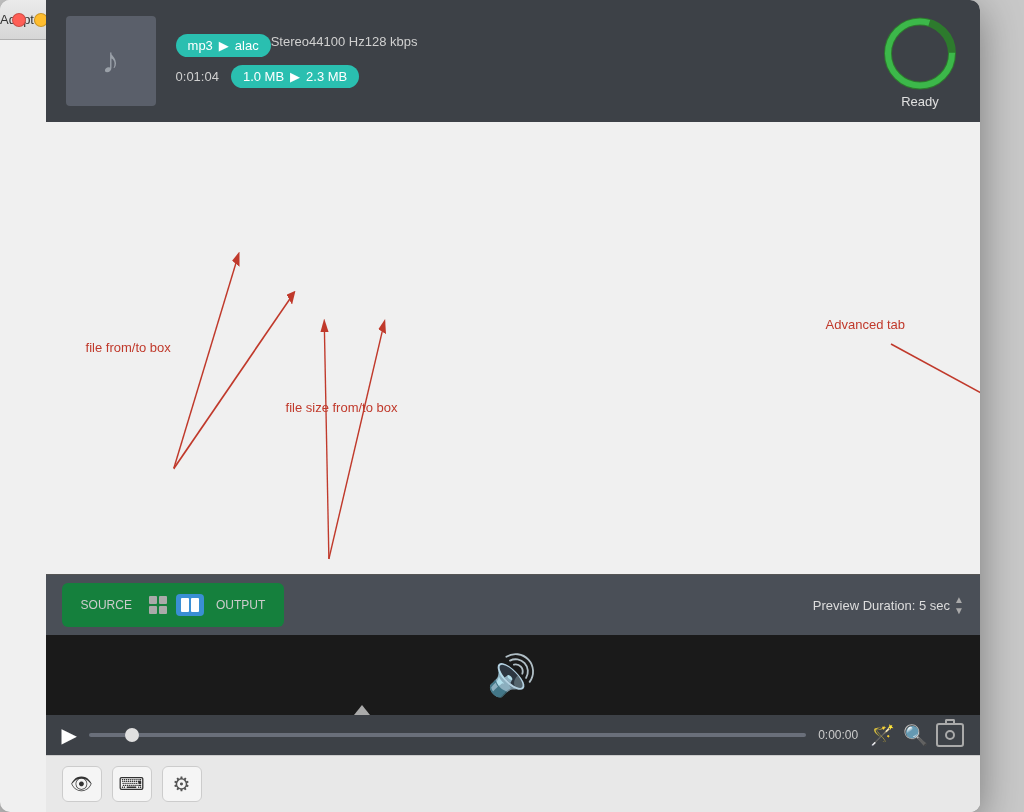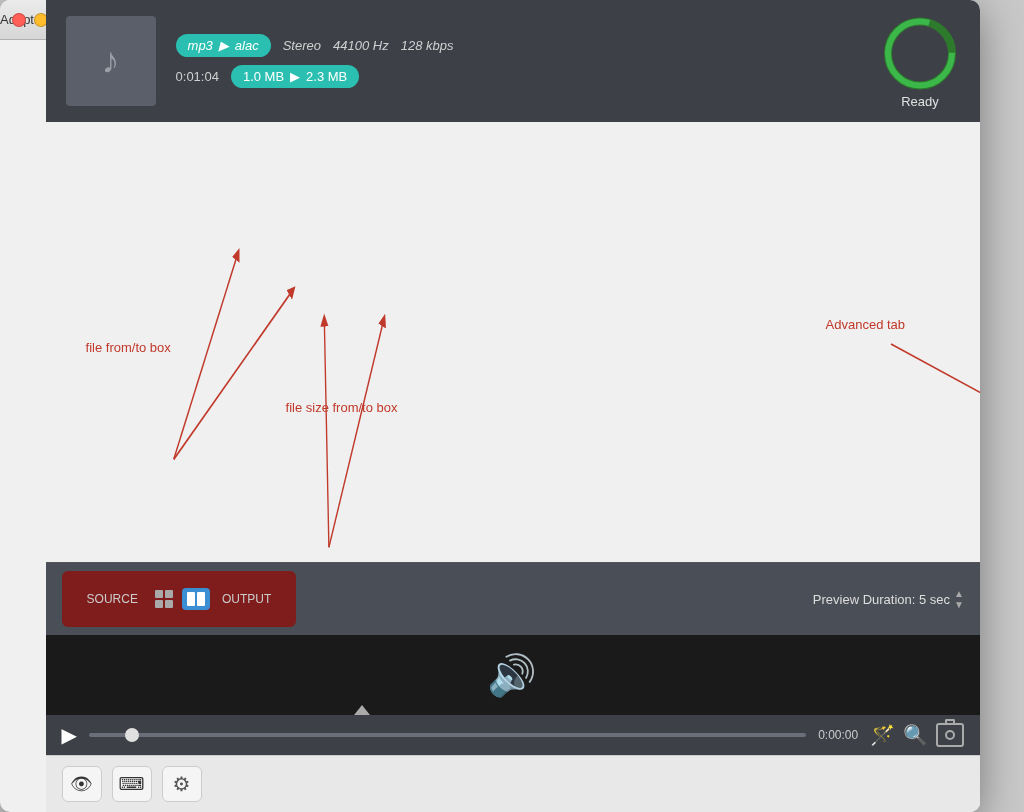--- a/index.html
+++ b/index.html
@@ -102,23 +102,21 @@
       gap: 250px;
     }
     .file-name {
       color: #e0e0e0;
       font-size: 13px;
       font-weight: 400;
     }
 
     .badges-row {
       display: flex;
-      align-items: center;
-      gap: 12px;
-      font-style: italic;
+      gap: 0;
     }
 
     .format-badge {
       background: #2abfb0;
       border-radius: 20px;
       padding: 4px 12px;
       display: flex;
       align-items: center;
       gap: 6px;
     }
@@ -210,23 +208,23 @@
       justify-content: space-between;
       padding: 8px 16px;
       background: #4a4f57;
       border-top: 1px solid #555;
     }
 
     .preview-tabs {
       display: flex;
       align-items: center;
       gap: 0;
-      background: #7f1d1d;
+      background: #15803d;
       border-radius: 6px;
-      padding: 17px;
+      padding: 11px;
       gap: 4px;
     }
     .preview-tab-label {
       color: #ccc;
       font-size: 12px;
       font-weight: 500;
       padding: 4px 8px;
     }
     .tab-icon {
       width: 28px;

